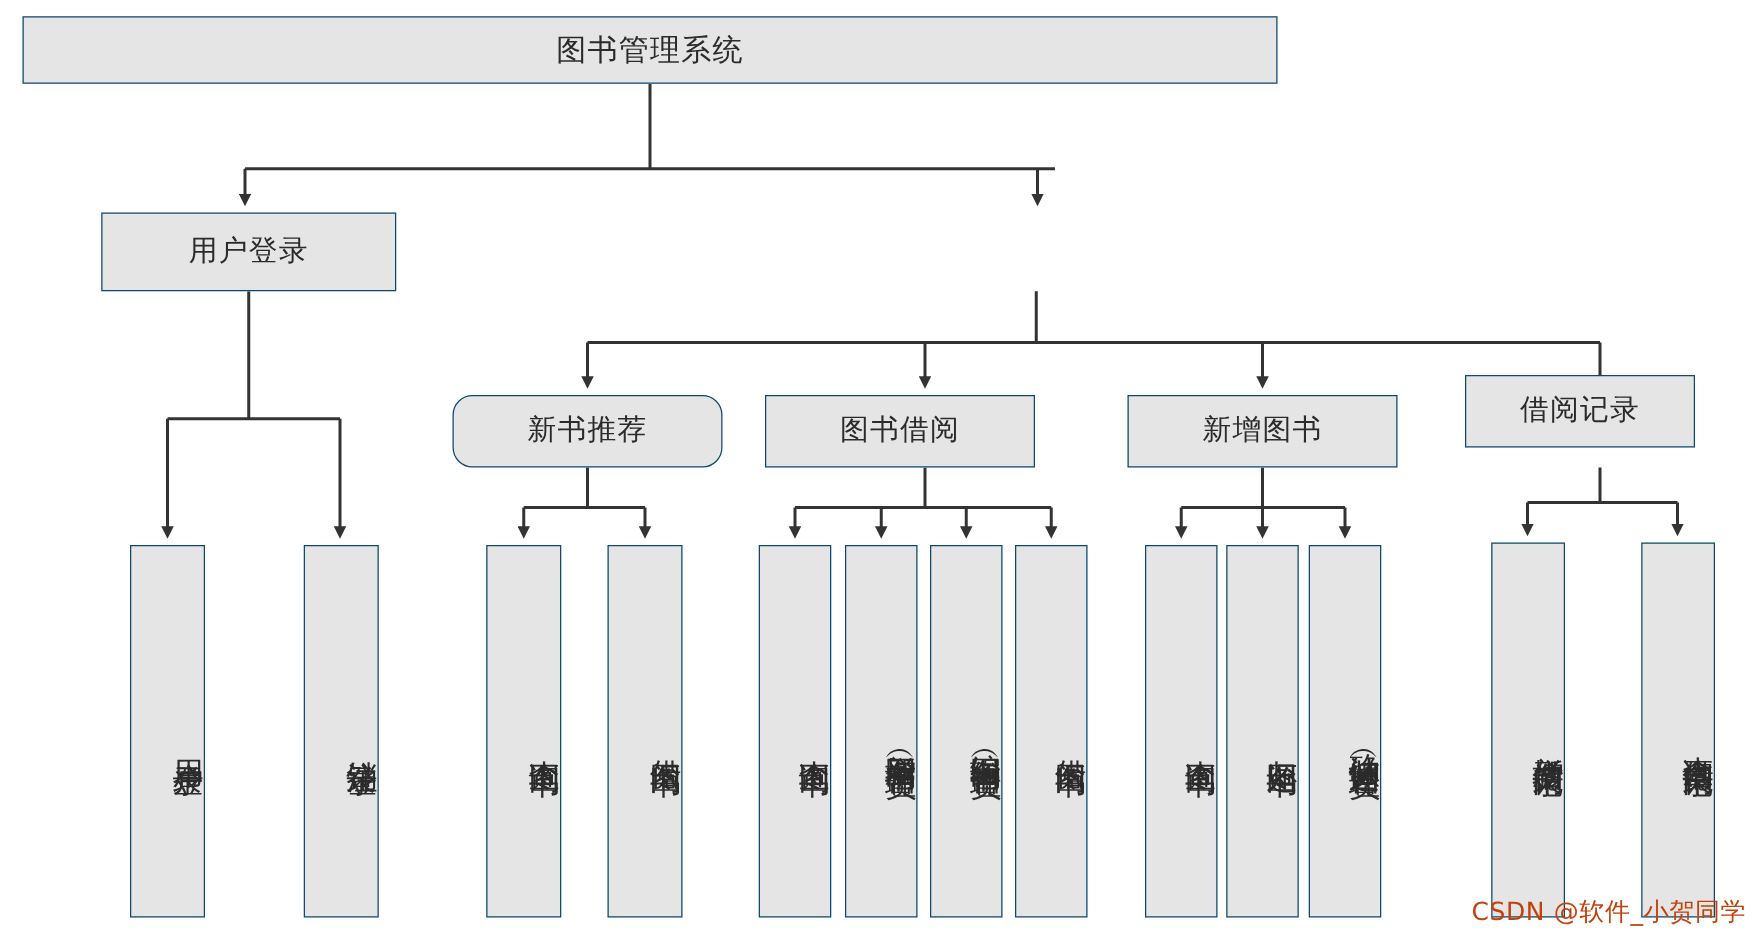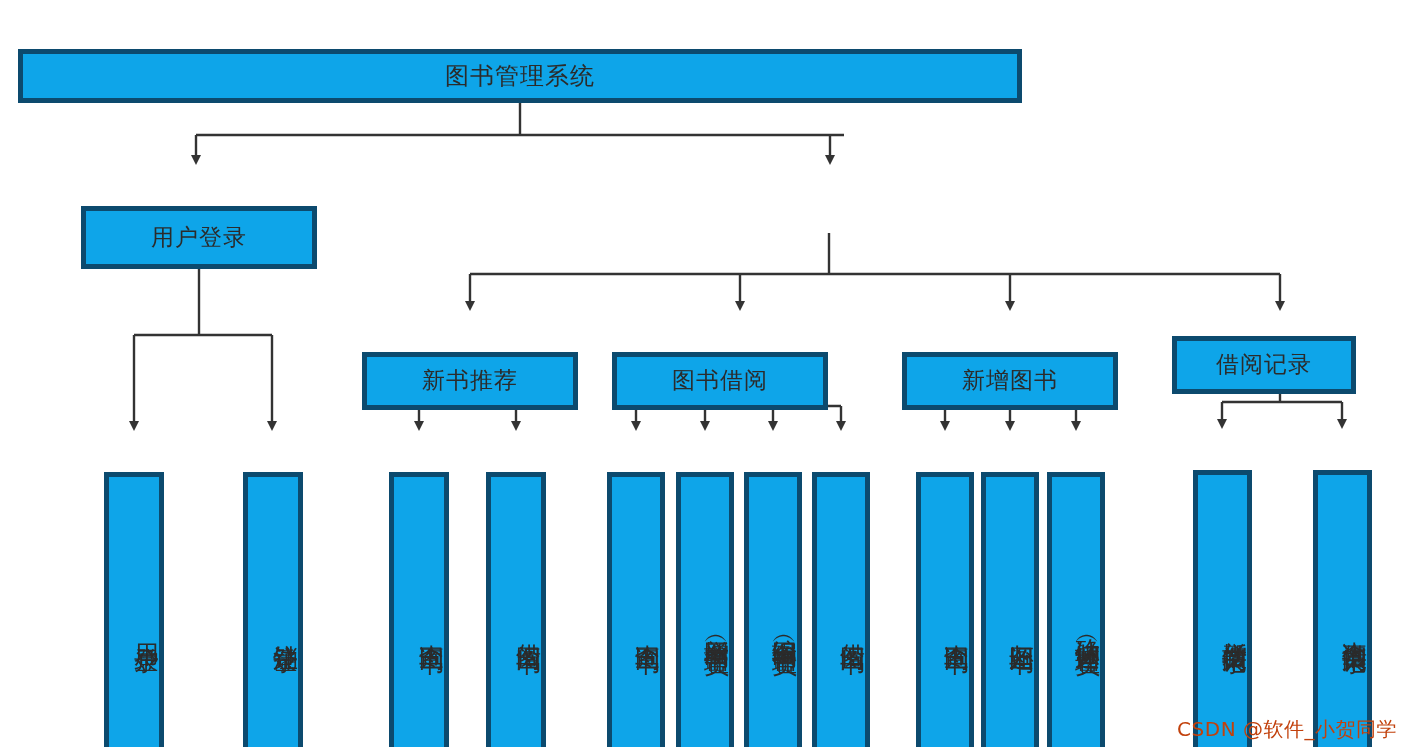--- a/index.html
+++ b/index.html
@@ -15,28 +15,27 @@
   svg.connectors{
     position:absolute;
     left:0; top:0;
     width:1405px;
     height:747px;
     pointer-events:none;
   }
   .node{
     position:absolute;
     box-sizing:border-box;
-    border:5px solid #0c4a6e;
-    background:#0ea5e9;
+    border:1px solid #0c4a6e;
+    background:#e5e5e5;
     display:flex;
     align-items:center;
     justify-content:center;
     color:#2b2b2b;
     text-align:center;
-    margin-top:36px;
   }
   .node.horiz{
     font-size:23px;
     letter-spacing:1px;
     line-height:1.2;
   }
   .node.root{
     font-size:24px;
   }
   .node.leaf{
@@ -122,21 +121,21 @@
   </svg>
 
   <div class="node horiz root" style="left:18px; top:13px; width:1004px; height:54px;">
     <span>图书管理系统</span>
   </div>
 
   <div class="node horiz" style="left:81px; top:170px; width:236px; height:63px;">
     <span>用户登录</span>
   </div>
 
-  <div class="node horiz" style="left:362px; top:316px; width:216px; height:58px;">
+  <div class="node horiz" style="left:362px; top:316px; width:216px; height:58px;border-radius:16px;">
     <span>新书推荐</span>
   </div>
   <div class="node horiz" style="left:612px; top:316px; width:216px; height:58px;">
     <span>图书借阅</span>
   </div>
   <div class="node horiz" style="left:902px; top:316px; width:216px; height:58px;">
     <span>新增图书</span>
   </div>
   <div class="node horiz" style="left:1172px; top:300px; width:184px; height:58px;">
     <span>借阅记录</span>

